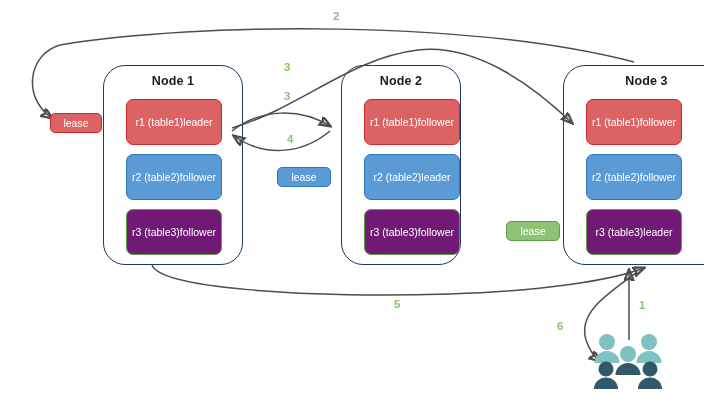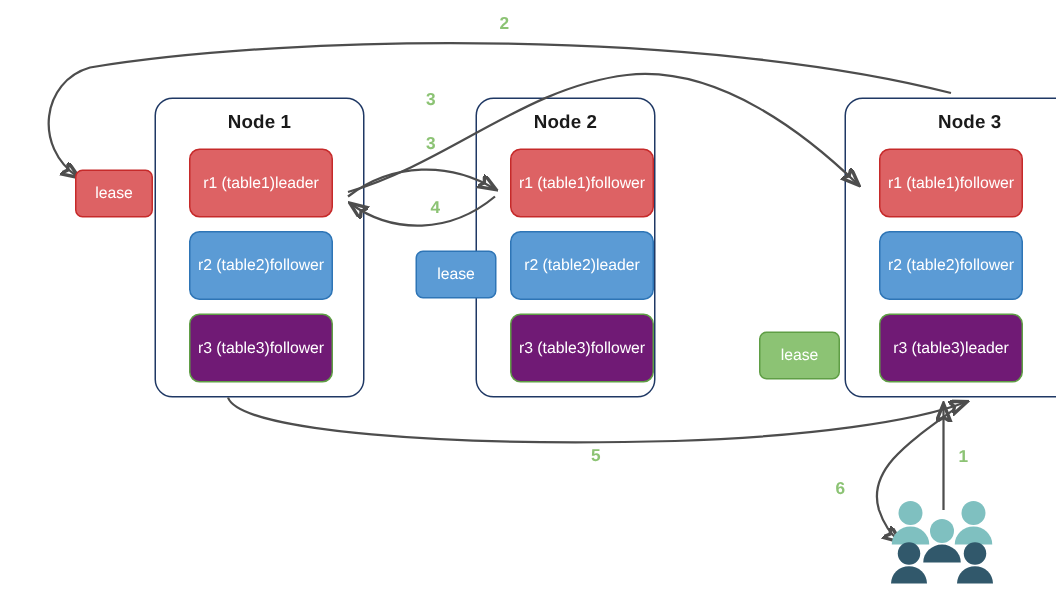--- a/index.html
+++ b/index.html
@@ -10,21 +10,21 @@
     overflow:hidden;
     position:relative;
   }
   #stage{position:absolute;left:0;top:0;width:704px;height:405px;}
 
   
   .node{
     position:absolute;
     box-sizing:border-box;
     border:1.6px solid #1f3864;
-    border-radius:12px;
+    border-radius:22px;
     background:#ffffff;
     z-index:3;
   }
   .node-title{
     position:absolute;
     left:0;right:0;top:8px;
     text-align:center;
     font-size:12.5px;
     font-weight:bold;
     color:#1a1a1a;
@@ -47,21 +47,21 @@
   }
   .replica .ln{display:block;}
   .rep-r1{top:33px;background:#dd6264;border:1.6px solid #c62a2a;}
   .rep-r2{top:88px;background:#5b9bd5;border:1.6px solid #2e75b6;}
   .rep-r3{top:143px;background:#701a75;border:1.6px solid #5f9e45;}
 
   
   .lease{
     position:absolute;
     box-sizing:border-box;
-    height:32px;
+    height:20px;
     border-radius:5px;
     display:flex;
     align-items:center;
     justify-content:center;
     color:#ffffff;
     font-size:10.5px;
     z-index:6;
   }
   .lease-red{background:#dd6264;border:1.6px solid #c62a2a;}
   .lease-blue{background:#5b9bd5;border:1.6px solid #2e75b6;}
@@ -121,21 +121,21 @@
     <div class="replica rep-r2">
       <span class="ln">r2 (table2)</span>
       <span class="ln">follower</span>
     </div>
     <div class="replica rep-r3">
       <span class="ln">r3 (table3)</span>
       <span class="ln">follower</span>
     </div>
   </div>
 
-  <div class="node" id="node-2" style="left:317px;top:65px;width:120px;height:200px;">
+  <div class="node" id="node-2" style="left:341px;top:65px;width:120px;height:200px;">
     <div class="node-title">Node 2</div>
 
     <div class="replica rep-r1">
       <span class="ln">r1 (table1)</span>
       <span class="ln">follower</span>
     </div>
     <div class="replica rep-r2">
       <span class="ln">r2 (table2)</span>
       <span class="ln">leader</span>
     </div>

